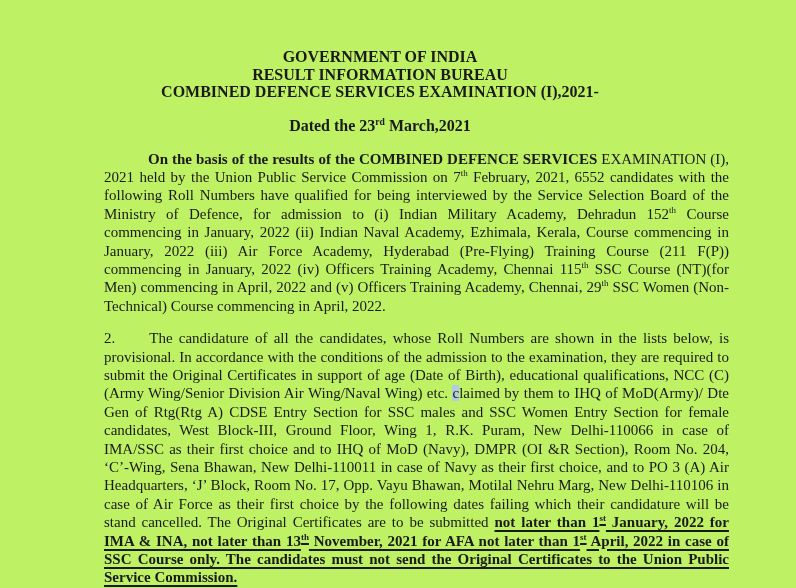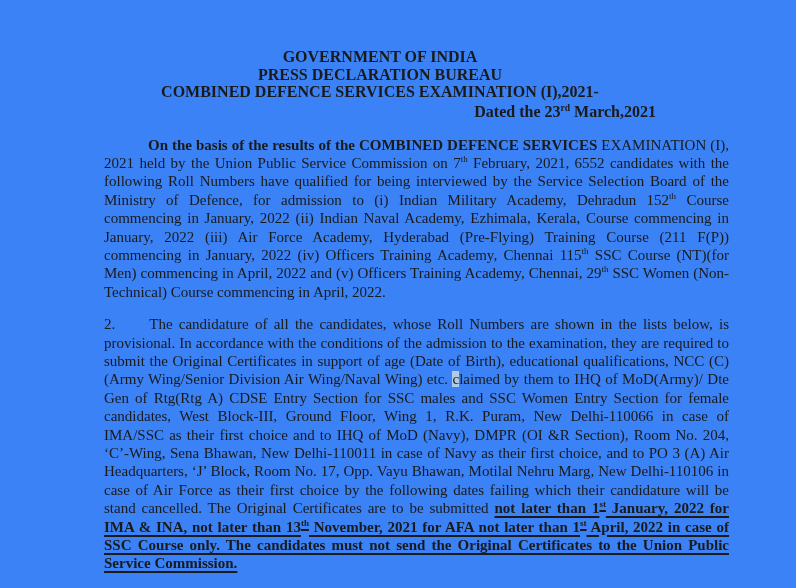--- a/index.html
+++ b/index.html
@@ -4,42 +4,41 @@
 <style>
   html, body {
     margin: 0;
     padding: 0;
     background: #ffffff;
   }
   .page {
     position: relative;
     width: 796px;
     height: 588px;
-    background: #3b82f6;
+    background: #bef264;
     overflow: hidden;
     font-family: "Liberation Serif", serif;
     color: #1a1a1a;
   }
   .doc-header {
     margin: 48px 0 0 104px;
     width: 552px;
     text-align: center;
     font-weight: bold;
     font-size: 16px;
     line-height: 17.5px;
   }
   .doc-header .hline {
     white-space: nowrap;
   }
   .date-line {
-    text-align: right;
     font-weight: bold;
     font-size: 16px;
     line-height: 18px;
-    margin-top: 2px;
+    margin-top: 16px;
   }
   .content {
     margin: 15px 0 0 104px;
     width: 637px;
     text-align: justify;
     font-size: 15px;
     line-height: 18.4px;
   }
   .para {
     margin: 0 12px 14px 0;
@@ -63,21 +62,21 @@
     width: 34px;
   }
 </style>
 </head>
 <body>
 
 <div class="page">
 
   <div class="doc-header">
     <div class="hline">GOVERNMENT OF INDIA</div>
-    <div class="hline">PRESS DECLARATION BUREAU</div>
+    <div class="hline">RESULT INFORMATION BUREAU</div>
     <div class="hline">COMBINED DEFENCE SERVICES EXAMINATION (I),2021-</div>
     <div class="date-line"><span>Dated the 23</span><span class="sup">rd</span><span> March,2021</span></div>
   </div>
 
   <div class="content">
       <p class="para indent"><span class="b">On the basis of the results of the COMBINED DEFENCE SERVICES</span><span> EXAMINATION (I), 2021 held by the Union Public Service Commission on 7</span><span class="sup">th</span><span> February, 2021, 6552 candidates with the following Roll Numbers have qualified for being interviewed by the Service Selection Board of the Ministry of Defence, for admission to (i) Indian Military Academy, Dehradun 152</span><span class="sup">th</span><span> Course commencing in January, 2022 (ii) Indian Naval Academy, Ezhimala, Kerala, Course commencing in January, 2022 (iii) Air Force Academy, Hyderabad (Pre-Flying) Training Course (211 F(P)) commencing in January, 2022 (iv) Officers Training Academy, Chennai  115</span><span class="sup">th</span><span> SSC Course (NT)(for Men) commencing in April, 2022 and (v) Officers Training Academy, Chennai, 29</span><span class="sup">th</span><span> SSC Women (Non-Technical) Course commencing in April, 2022.</span></p>
       <p class="para"><span>2.</span><span class="tab"></span><span>The candidature of all the candidates, whose Roll Numbers are shown in the lists below, is provisional. In accordance with the conditions of the admission to the examination, they are required to submit the Original Certificates in support of age (Date of Birth), educational qualifications, NCC (C) (Army Wing/Senior Division Air Wing/Naval Wing) etc. </span><span style="background: rgb(176, 203, 228);">c</span><span>laimed by them to IHQ of MoD(Army)/ Dte Gen of Rtg(Rtg A) CDSE Entry Section for SSC males and SSC Women Entry Section for female candidates, West Block-III, Ground Floor, Wing 1, R.K. Puram, New Delhi-110066 in case of IMA/SSC as their first choice and to IHQ of MoD (Navy), DMPR (OI &amp;R Section), Room No. 204, ‘C’-Wing, Sena Bhawan, New Delhi-110011 in case of Navy as their first choice, and to PO 3 (A) Air Headquarters, ‘J’ Block, Room No. 17, Opp. Vayu Bhawan, Motilal Nehru Marg, New Delhi-110106 in case of Air Force as their first choice by the following dates failing which their candidature will be stand cancelled.  The Original Certificates are to be submitted </span><span class="b u">not later than 1</span><span class="b u sup">st</span><span class="b u"> January, 2022 for IMA &amp; INA, not later than 13</span><span class="b u sup">th</span><span class="b u"> November, 2021 for AFA not later than 1</span><span class="b u sup">st</span><span class="b u"> April, 2022 in case of SSC Course only. The candidates must not send the Original Certificates to the Union Public Service Commission.</span></p>
     </div>
 
 </div>

